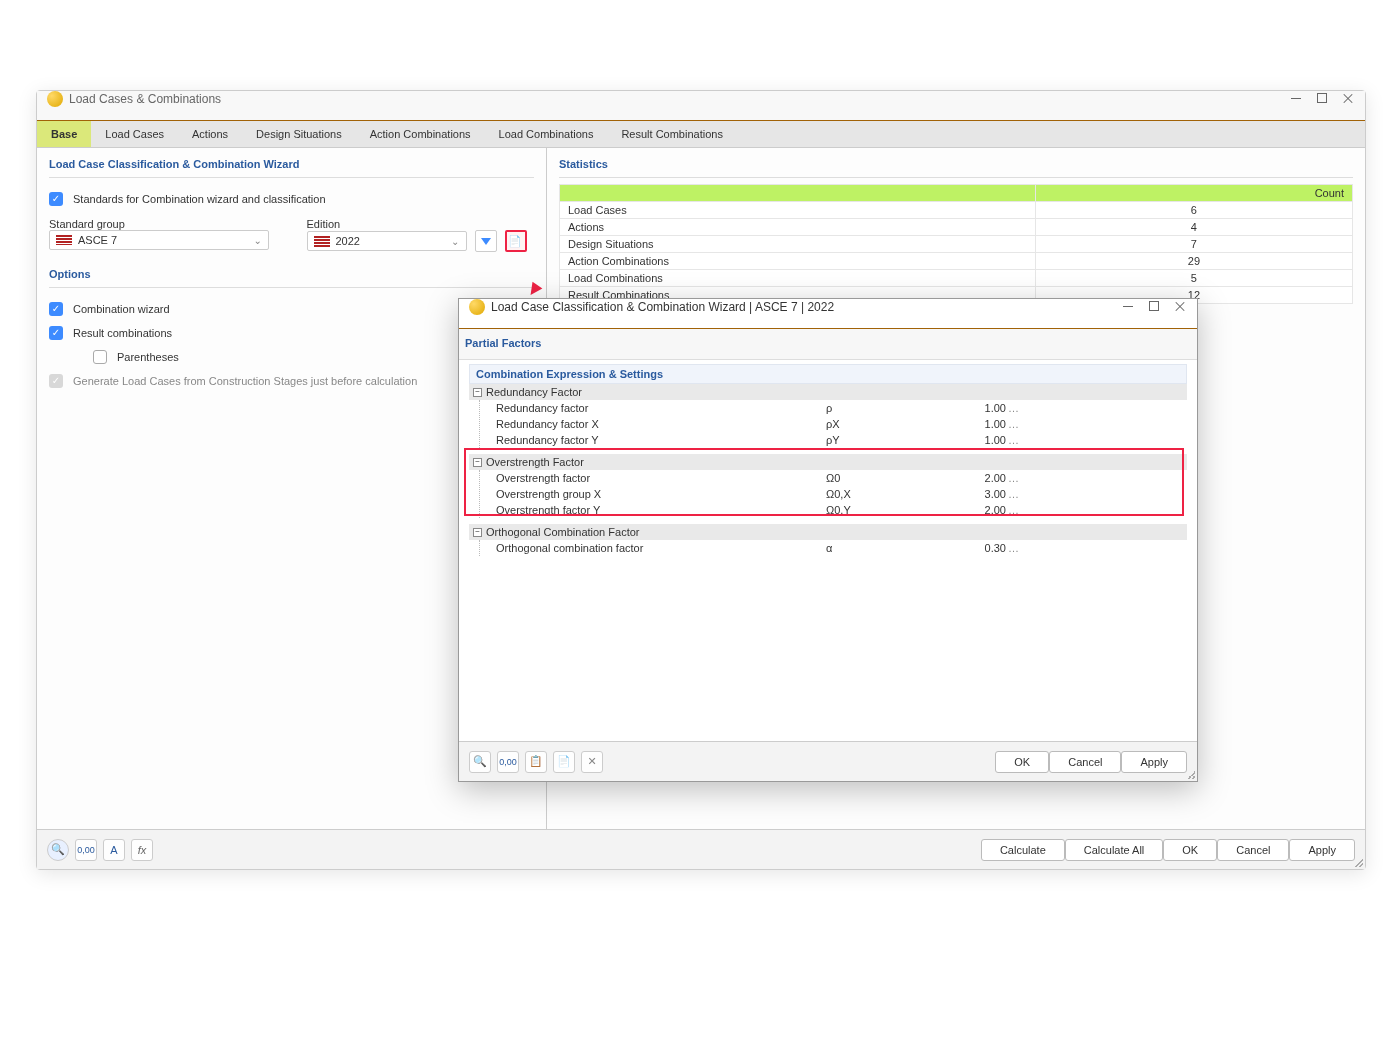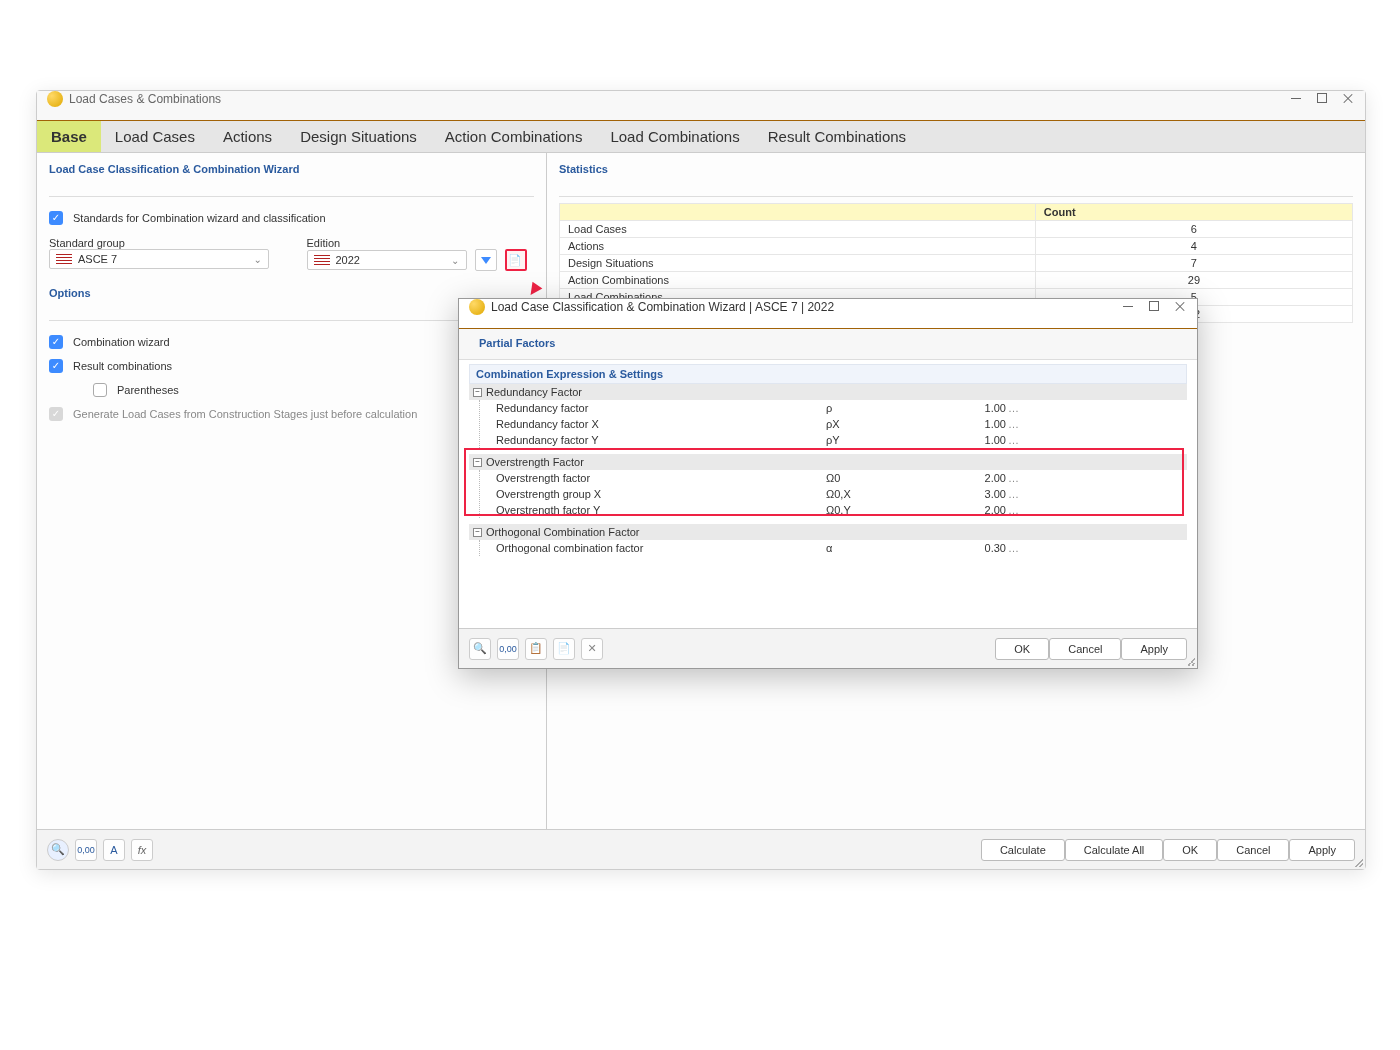--- a/index.html
+++ b/index.html
@@ -55,21 +55,21 @@
   .win-close::after { transform:rotate(-45deg); }
 
   .tabbar {
     display: flex;
     background: #e6e6e6;
     border-bottom: 1px solid #ccc;
   }
   .tab {
     padding: 7px 14px;
     cursor: pointer;
-    font-size: 15px;
+    font-size: 11px;
     color: #333;
     border-right: 0px solid transparent;
   }
   .tab.active {
     background: #dbe87a;
     font-weight: 600;
   }
 
   .content {
     flex: 1;
@@ -89,21 +89,21 @@
   .right-panel {
     flex: 1;
     padding: 10px 12px;
     background: #fdfdfd;
   }
   .section-title {
     color: #2a5a9e;
     font-weight: 600;
     font-size: 11px;
     border-bottom: 1px solid #ddd;
-    padding-bottom: 21px;
+    padding-bottom: 7px;
     margin-bottom: 6px;
   }
   .cbx {
     width: 14px; height: 14px;
     border-radius: 3px;
     display: inline-flex;
     align-items: center;
     justify-content: center;
     margin-right: 6px;
     vertical-align: middle;
@@ -150,21 +150,21 @@
     width:0; height:0;
     border-left:5px solid transparent;
     border-right:5px solid transparent;
     border-top:7px solid #3d8bff;
   }
   .doc-ic::before { content:'📄'; font-size:11px; }
 
   
   .stats-table { width:100%; border-collapse:collapse; background:#fff; border:1px solid #ddd; }
   .stats-table th, .stats-table td { border:1px solid #e6e6e6; padding:2px 8px; font-size:11px; }
-  .stats-table th { background:#fef9c3; font-weight:bold; text-align:left; }
+  .stats-table th { background:#bef264; font-weight:normal; text-align:right; }
   .stats-table td:nth-child(2){ text-align:center; }
 
   
   .main-bottom {
     height: 40px;
     border-top: 1px solid #ccc;
     background:#f3f3f3;
     display:flex;
     align-items:center;
     justify-content:space-between;
@@ -190,29 +190,29 @@
   .ic.round { border-radius:50%; background:#e8f0ff; }
   .lens::before { content:'🔍'; font-size:11px; }
   .num000 { font-size:9px; color:#2a5a9e; }
   .fx::before { content:'fx'; font-style:italic; font-size:11px; color:#666;}
   .aicon::before { content:'A'; font-size:11px; color:#2a5a9e; }
 
   
   .dialog2 {
     position:absolute;
     top:298px; left:458px;
-    width:740px; height:371px;
+    width:740px; height:484px;
     background:#fff;
     border:1px solid #999;
     box-shadow:0 8px 30px rgba(0,0,0,0.25);
     display:flex;
     flex-direction:column;
   }
   .dialog2 .titlebar { background:#fff; }
-  .d2-tab { padding:8px 20px; border-bottom:2px solid transparent; }
+  .d2-tab { padding:8px 6px; border-bottom:2px solid transparent; }
   .d2-tabbar { display:flex; background:#f7f7f7; border-bottom:1px solid #ddd;}
   .d2-tab.active { color:#2a5a9e; font-weight:600; }
   .d2-body { flex:1; padding:4px 10px 0 10px; overflow:auto;}
   .d2-section-head {
     color:#2a5a9e; font-weight:600;
     background:#f0f4fb;
     padding:3px 6px;
     border:1px solid #e0e6f0;
   }
   .tree-row {

